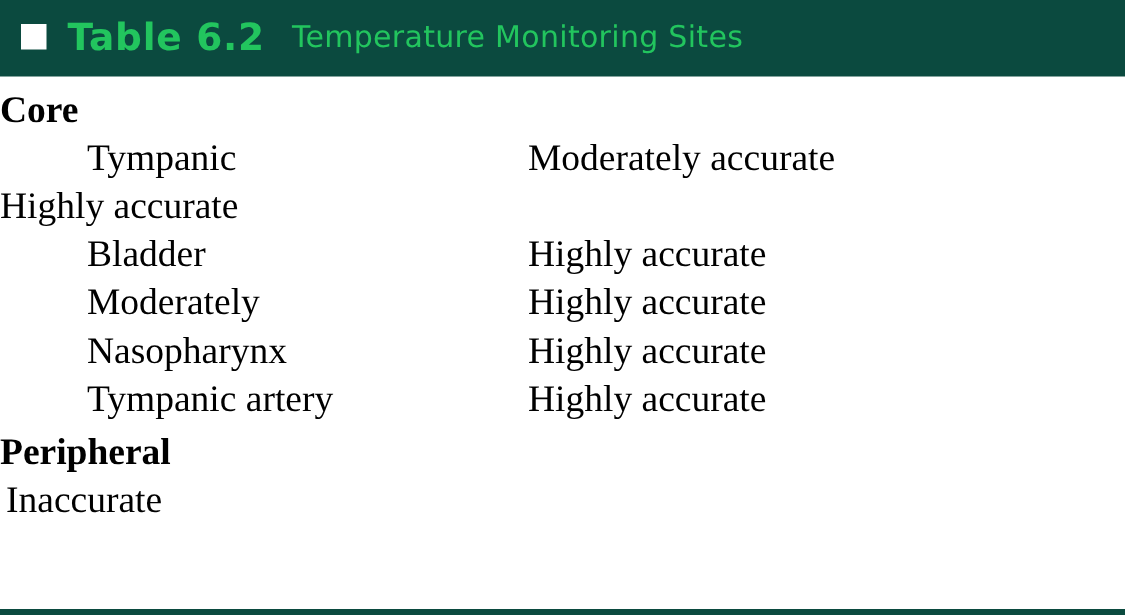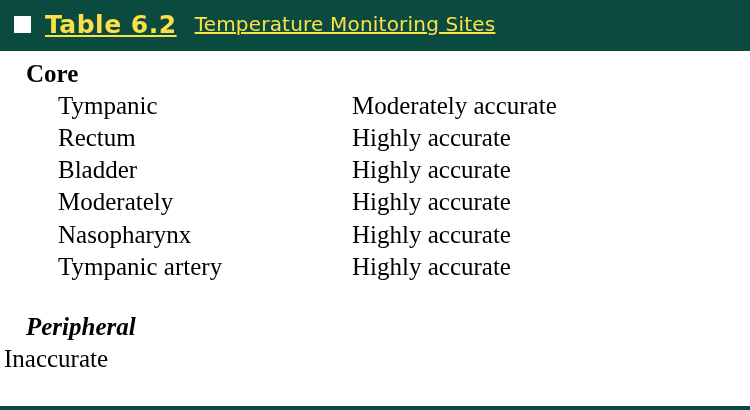--- a/index.html
+++ b/index.html
@@ -21,26 +21,25 @@
     height: 410px;
     box-sizing: border-box;
     background: #ffffff;
   }
 
   
   .table-header {
     position: relative;
     height: 48px;
     background: #0b4a3f;
-    color: #fde047;
+    color: #22c55e;
     display: flex;
     align-items: center;
     padding: 0 14px;
     box-sizing: border-box;
-    text-decoration: underline;
   }
   .header-marker {
     width: 17px;
     height: 17px;
     background: #ffffff;
     margin-right: 14px;
     flex: 0 0 auto;
   }
   .table-label {
     font-family: "DejaVu Sans", sans-serif;
@@ -79,26 +78,25 @@
     box-sizing: border-box;
   }
 
   .group {
     margin-bottom: 0;
   }
   .group-heading {
     font-family: "Liberation Serif", serif;
     font-weight: bold;
     font-size: 25px;
-    padding-left: 26px;
+    padding-left: 0;
     line-height: 1.22;
   }
   .group-heading.spaced {
-    margin-top: 29px;
-    font-style: italic;
+    margin-top: 4px;
   }
 
   .rows {
     display: block;
   }
   .row {
     display: flex;
     align-items: baseline;
     line-height: 1.29;
   }
@@ -137,21 +135,20 @@
     <div class="group group-core">
       <div class="group-heading">Core</div>
       <div class="rows">
 
         <div class="row">
           <div class="cell-site">Tympanic</div>
           <div class="cell-accuracy">Moderately accurate</div>
         </div>
 
         <div class="row">
-          <div class="cell-site">Rectum</div>
           <div class="cell-accuracy">Highly accurate</div>
         </div>
 
         <div class="row">
           <div class="cell-site">Bladder</div>
           <div class="cell-accuracy">Highly accurate</div>
         </div>
 
         <div class="row">
           <div class="cell-site">Moderately</div>

